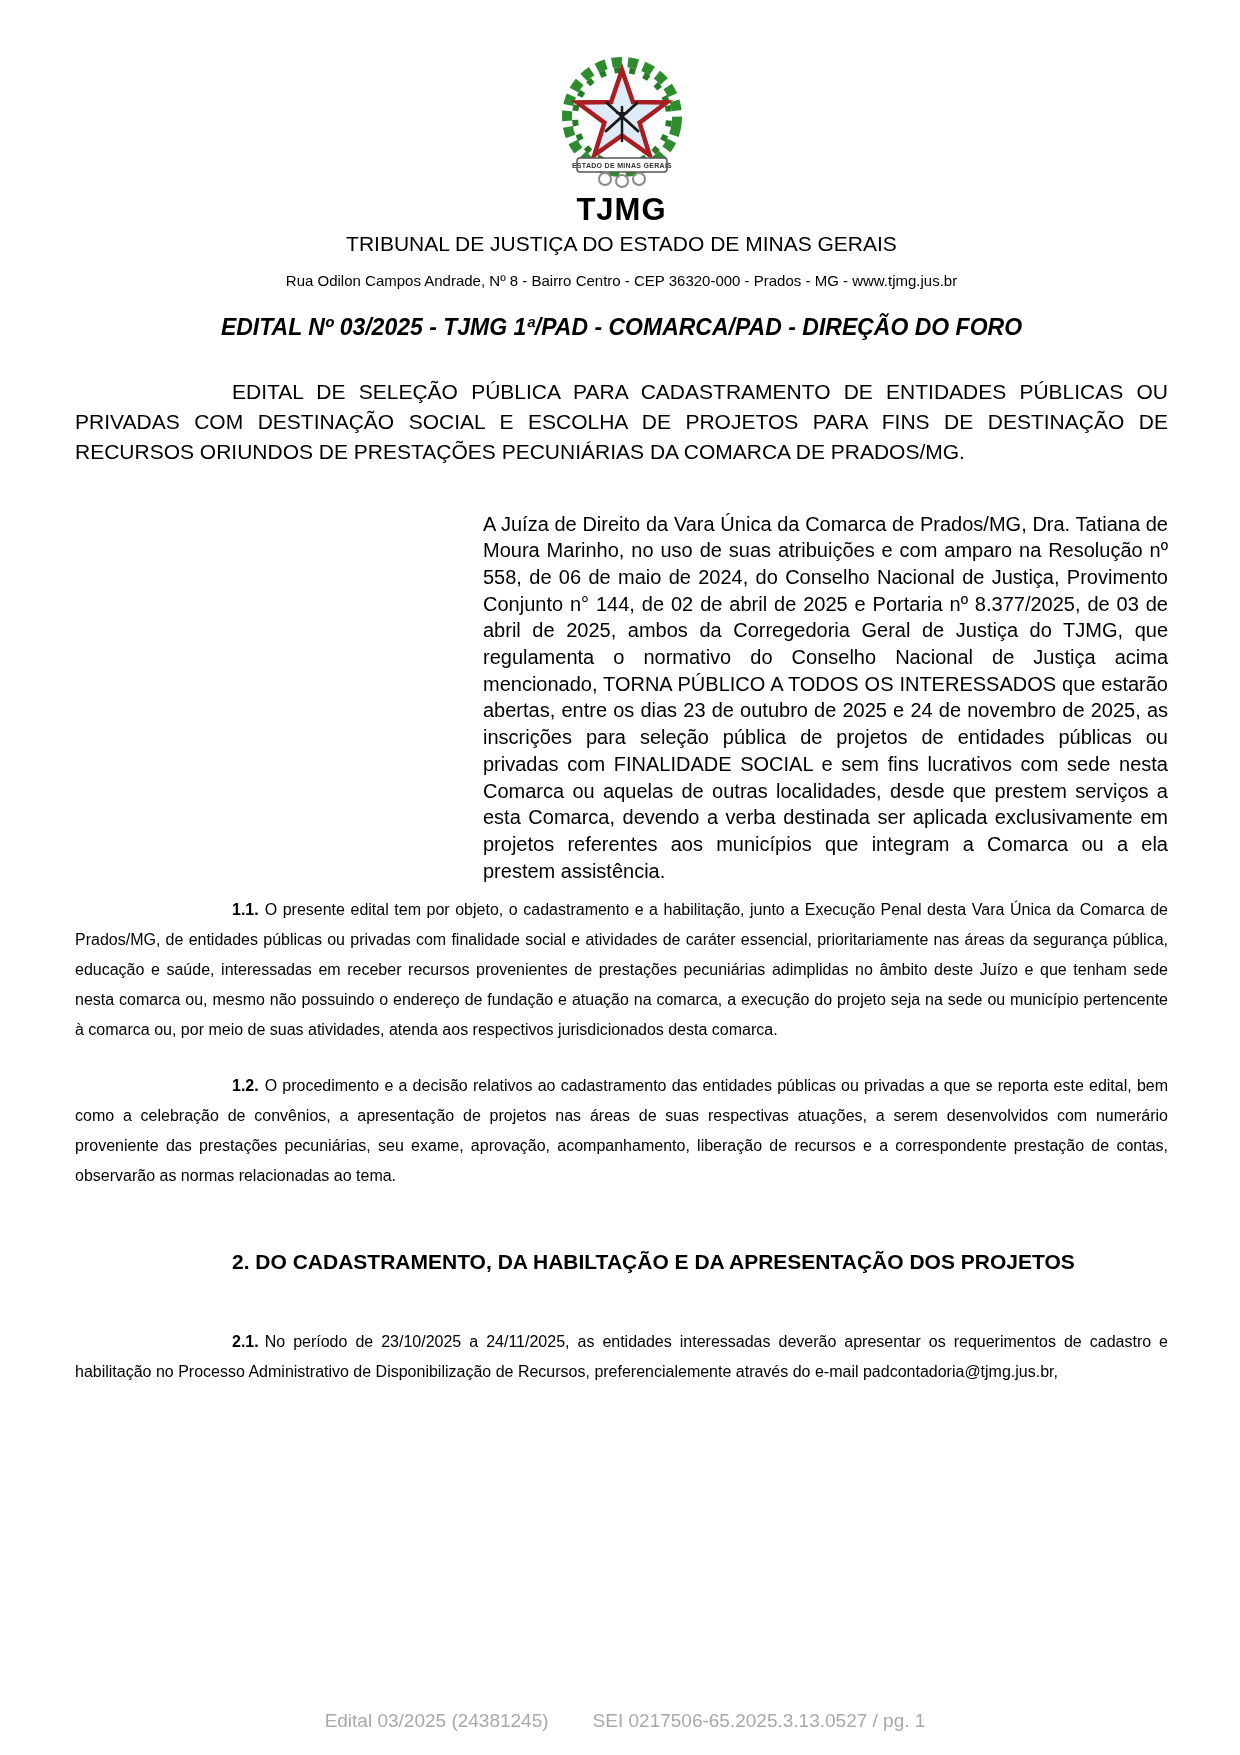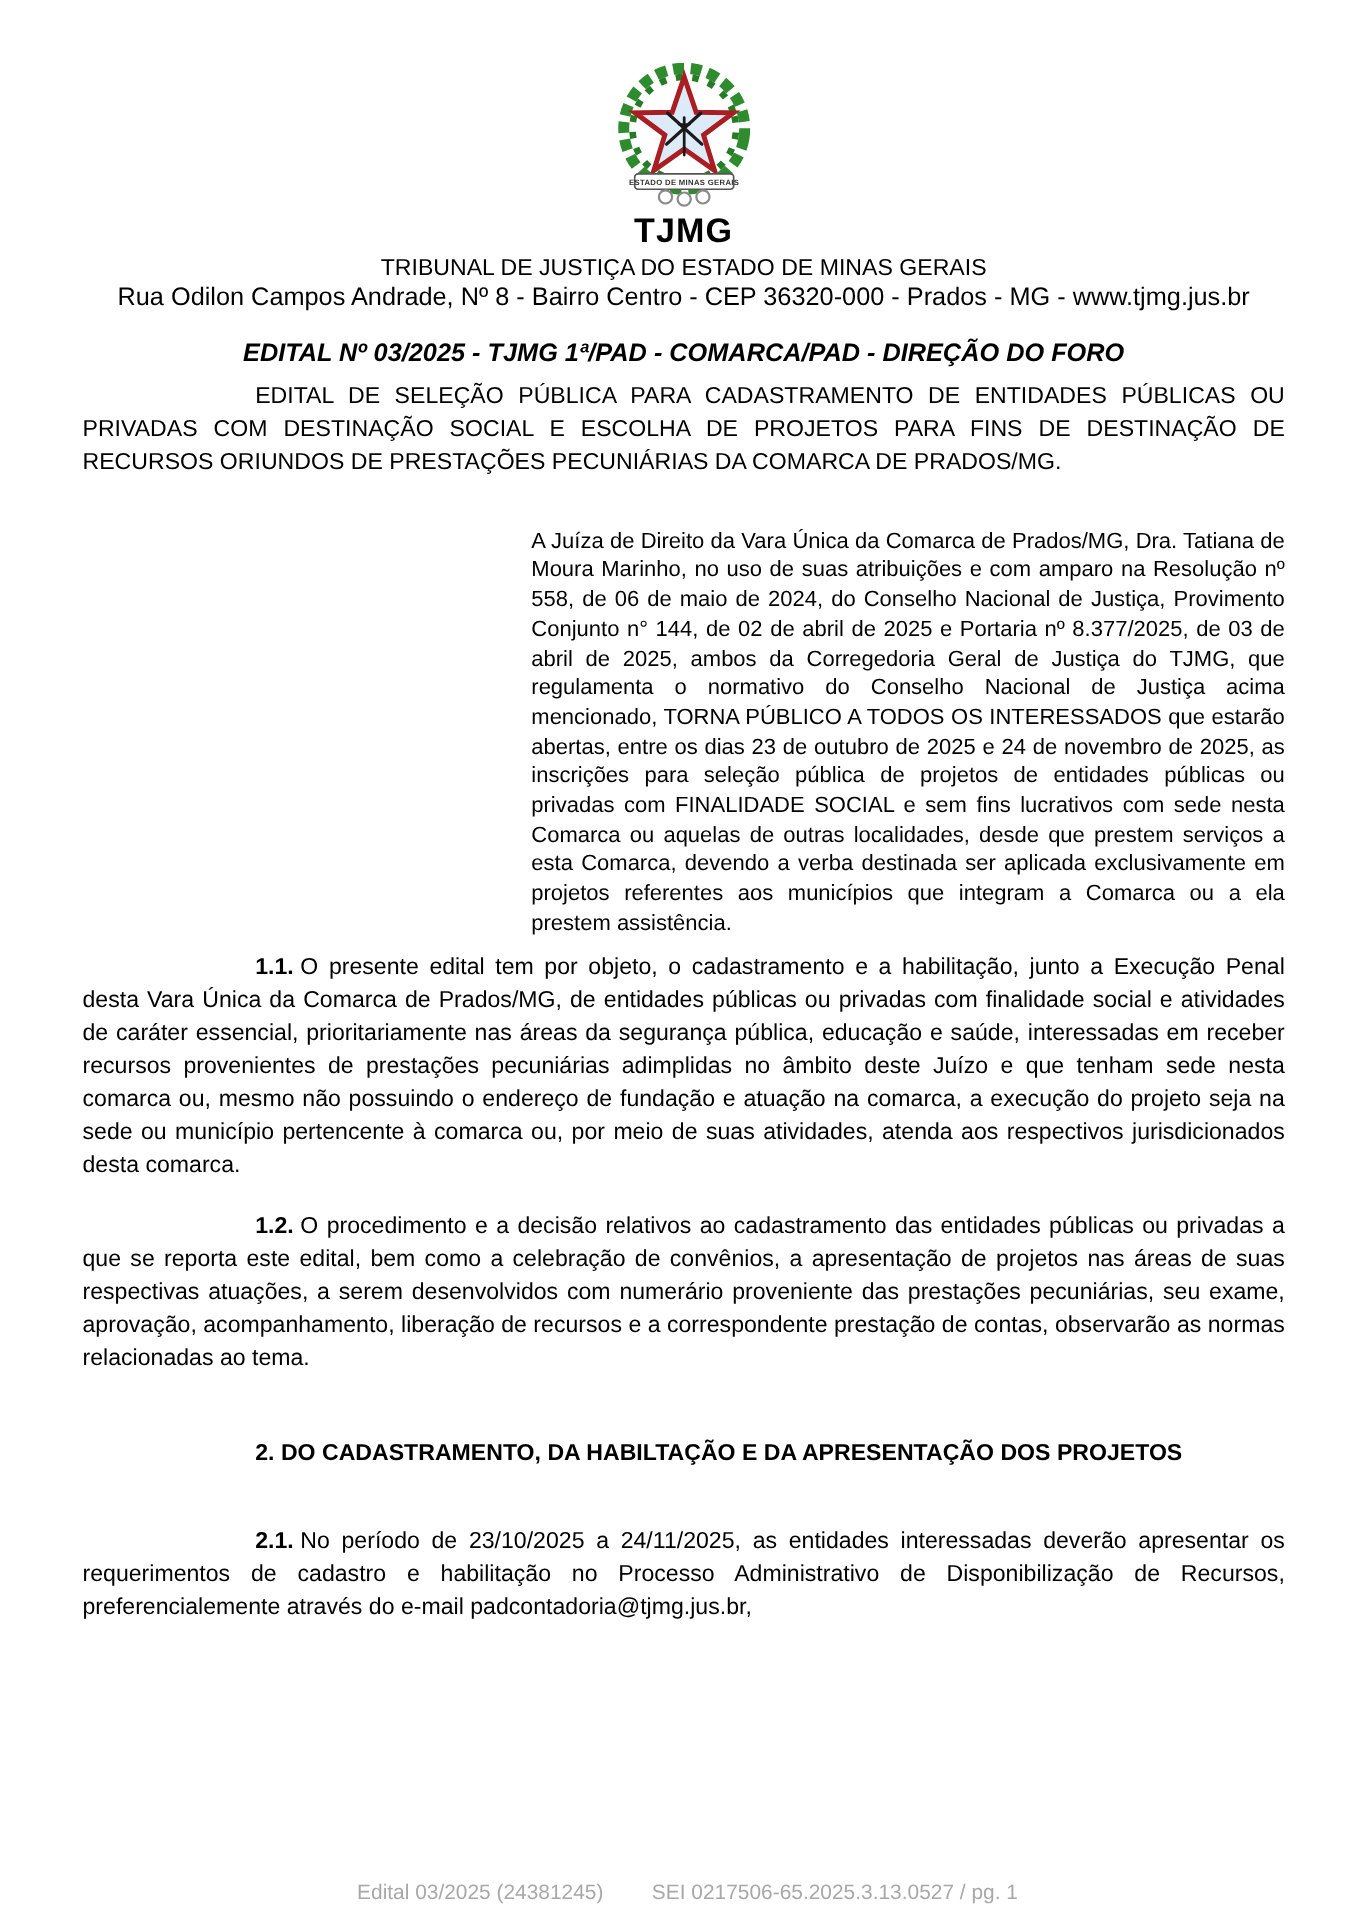--- a/index.html
+++ b/index.html
@@ -18,28 +18,28 @@
     color:var(--ink);
     font-family:"Liberation Sans", sans-serif;
     position:relative;
     overflow:hidden;
   }
   .page{padding:57px 72px 0 75px;}
   .doc-header{text-align:center;}
   .coat{display:block;margin:0 auto;width:212px;height:132px;}
   .logo-acronym{font-size:31px;font-weight:bold;letter-spacing:1px;margin-top:5px;line-height:1.05;}
   .institution{font-size:21px;margin-top:5px;line-height:1.15;}
-  .address{font-size:23px;margin-top:0;line-height:1.15;}
+  .address{font-size:15px;margin-top:16px;line-height:1.15;}
   .doc-title{font-size:23px;font-weight:bold;text-align:center;margin:25px 0 0;line-height:1.2;font-style:italic;}
-  .summary{font-size:21px;line-height:30px;text-align:justify;text-indent:157px;margin:10px 0 0;}
+  .summary{font-size:21px;line-height:30px;text-align:justify;text-indent:157px;margin:35px 0 0;}
   .preamble{font-size:20px;line-height:26.7px;text-align:justify;margin:44px 0 0 408px;}
   .sec-heading{font-size:21px;line-height:30px;font-weight:bold;text-align:justify;text-indent:157px;margin:0;}
   .h1-heading{margin-top:38px;}
   .h2-heading{margin-top:56px;}
-  .body-para{font-size:21px;line-height:30px;text-align:justify;text-indent:157px;margin:0;}
+  .body-para{font-size:16px;line-height:30px;text-align:justify;text-indent:157px;margin:0;}
   .after-heading{margin-top:11px;}
   .between{margin-top:26px;}
   .after-h2{margin-top:50px;}
   .pnum{font-weight:bold;margin-right:6px;}
   .doc-footer{
     position:absolute;left:5px;top:1710px;width:100%;
     display:flex;justify-content:center;gap:44px;
     color:var(--footer-gray);font-size:19px;line-height:1.2;
   }
 </style>

